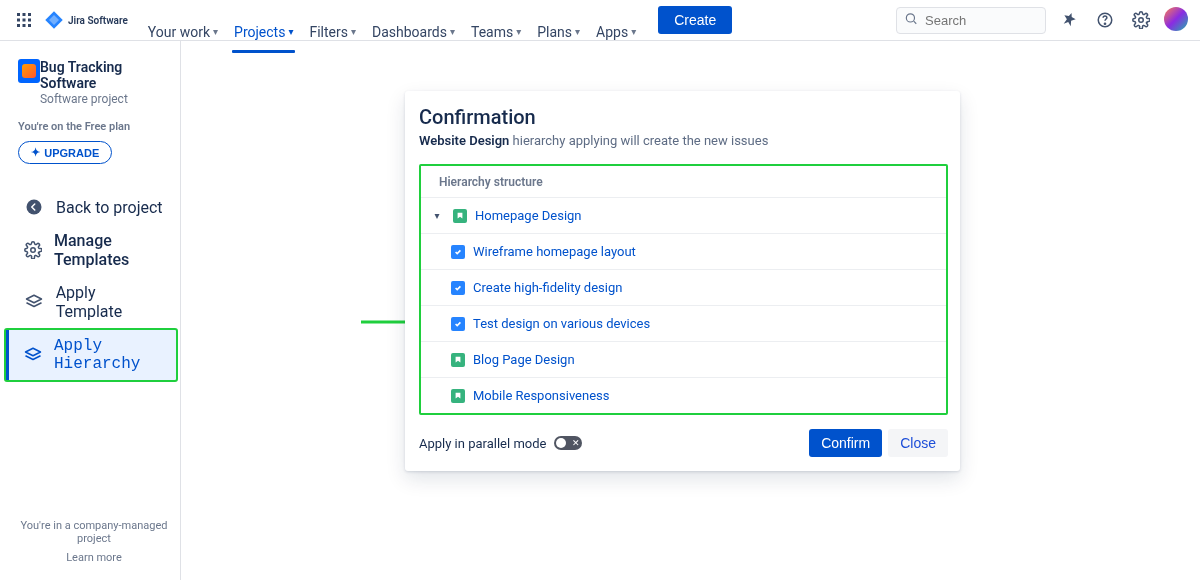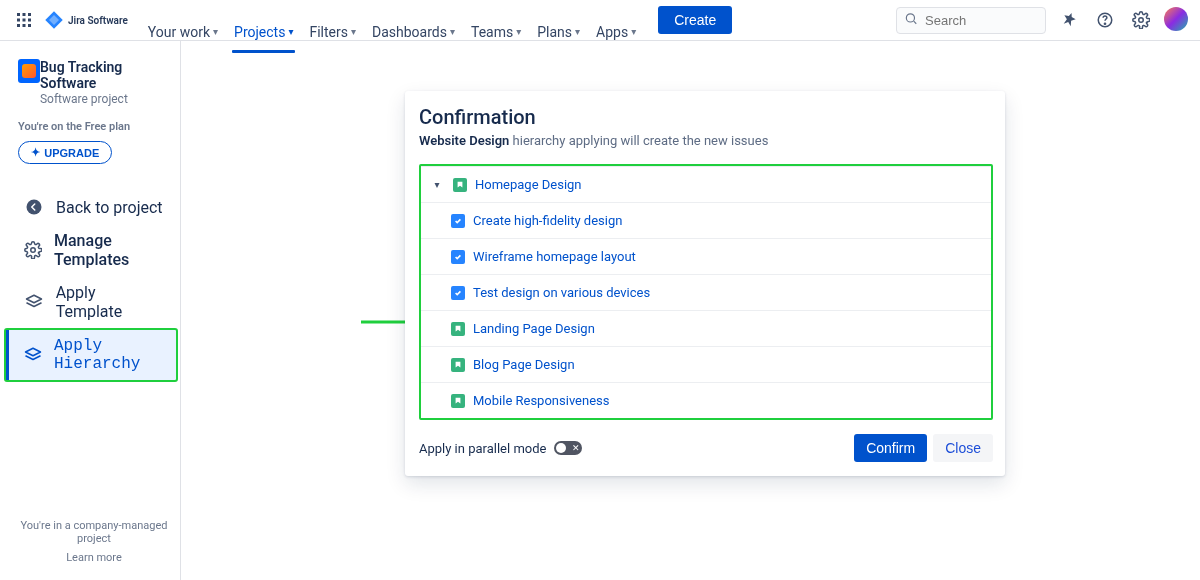--- a/index.html
+++ b/index.html
@@ -42,21 +42,21 @@
   .side-item.selected::before { content:""; position:absolute; left:0; top:0; bottom:0; width:3px; background:#0052CC; }
   .side-item.bold { font-weight: 500; }
   .sidebar-footer { margin-top: auto; text-align: center; font-size: 11px; color: #6b778c; padding-bottom: 10px; }
   .sidebar-footer a { display: block; margin-top: 6px; color: #6b778c; text-decoration: none; }
 
   
   .arrow { position: absolute; left: 180px; top: 272px; width: 240px; height: 18px; pointer-events: none; }
 
   
   .main { flex: 1; position: relative; }
-  .panel { position: absolute; left: 224px; top: 50px; width: 600px; background: #fff; box-shadow: 0 1px 3px rgba(9,30,66,.14), 0 8px 20px rgba(9,30,66,.12); border-radius: 3px; padding: 14px 12px 14px 14px; }
+  .panel { position: absolute; left: 224px; top: 50px; width: 555px; background: #fff; box-shadow: 0 1px 3px rgba(9,30,66,.14), 0 8px 20px rgba(9,30,66,.12); border-radius: 3px; padding: 14px 12px 14px 14px; }
   .panel h2 { font-size: 20px; font-weight: 500; color: #172b4d; }
   .panel-sub { font-size: 13px; color: #5e6c84; margin-top: 4px; }
   .panel-sub strong { color: #172b4d; font-weight: 600; }
 
   .hbox { border: 2px solid #1fcf3d; border-radius: 2px; margin-top: 16px; background: #fff; }
   .hbox-title { font-size: 12px; font-weight: 600; color: #6b778c; padding: 9px 18px 8px; }
   .hrow { border-top: 1px solid #eceef1; padding: 10px 12px 10px 30px; display: flex; align-items: center; gap: 8px; font-size: 13px; }
   .hrow .caret { width: 16px; color: #42526E; font-size: 10px; text-align: center; }
   .hrow .issue-ic { width: 14px; height: 14px; border-radius: 2px; display: flex; align-items: center; justify-content: center; }
   .hrow .issue-ic.story { background: #36B37E; }
@@ -230,61 +230,54 @@
       <polygon points="240,9 224,3 224,15" fill="#1fcf3d"></polygon>
     </svg>
 
     <div class="panel">
       <h2>Confirmation</h2>
       <div class="panel-sub">
         <strong>Website Design</strong><span> hierarchy applying will create the new issues</span>
       </div>
 
       <div class="hbox">
+        <div class="hbox-title">Hierarchy structure</div>
         <div id="hier-rows">
             <div class="hrow first">
               <span class="caret">▾</span>
               <span class="issue-ic story">
                 <svg viewBox="0 0 10 10">
                   <path fill="#fff" d="M2 1h6v7l-3-2-3 2z"></path>
                 </svg>
               </span>
               <a href="#">Homepage Design</a>
             </div>
             <div class="hrow">
               <span class="issue-ic task">
                 <svg viewBox="0 0 10 10">
                   <path fill="none" stroke="#fff" stroke-width="2" d="M2 5l2 2 4-4"></path>
                 </svg>
               </span>
+              <a href="#">Wireframe homepage layout</a>
+            </div>
+            <div class="hrow">
+              <span class="issue-ic task">
+                <svg viewBox="0 0 10 10">
+                  <path fill="none" stroke="#fff" stroke-width="2" d="M2 5l2 2 4-4"></path>
+                </svg>
+              </span>
               <a href="#">Create high-fidelity design</a>
             </div>
             <div class="hrow">
               <span class="issue-ic task">
                 <svg viewBox="0 0 10 10">
                   <path fill="none" stroke="#fff" stroke-width="2" d="M2 5l2 2 4-4"></path>
                 </svg>
               </span>
-              <a href="#">Wireframe homepage layout</a>
-            </div>
-            <div class="hrow">
-              <span class="issue-ic task">
-                <svg viewBox="0 0 10 10">
-                  <path fill="none" stroke="#fff" stroke-width="2" d="M2 5l2 2 4-4"></path>
-                </svg>
-              </span>
               <a href="#">Test design on various devices</a>
-            </div>
-            <div class="hrow">
-              <span class="issue-ic story">
-                <svg viewBox="0 0 10 10">
-                  <path fill="#fff" d="M2 1h6v7l-3-2-3 2z"></path>
-                </svg>
-              </span>
-              <a href="#">Landing Page Design</a>
             </div>
             <div class="hrow">
               <span class="issue-ic story">
                 <svg viewBox="0 0 10 10">
                   <path fill="#fff" d="M2 1h6v7l-3-2-3 2z"></path>
                 </svg>
               </span>
               <a href="#">Blog Page Design</a>
             </div>
             <div class="hrow">

